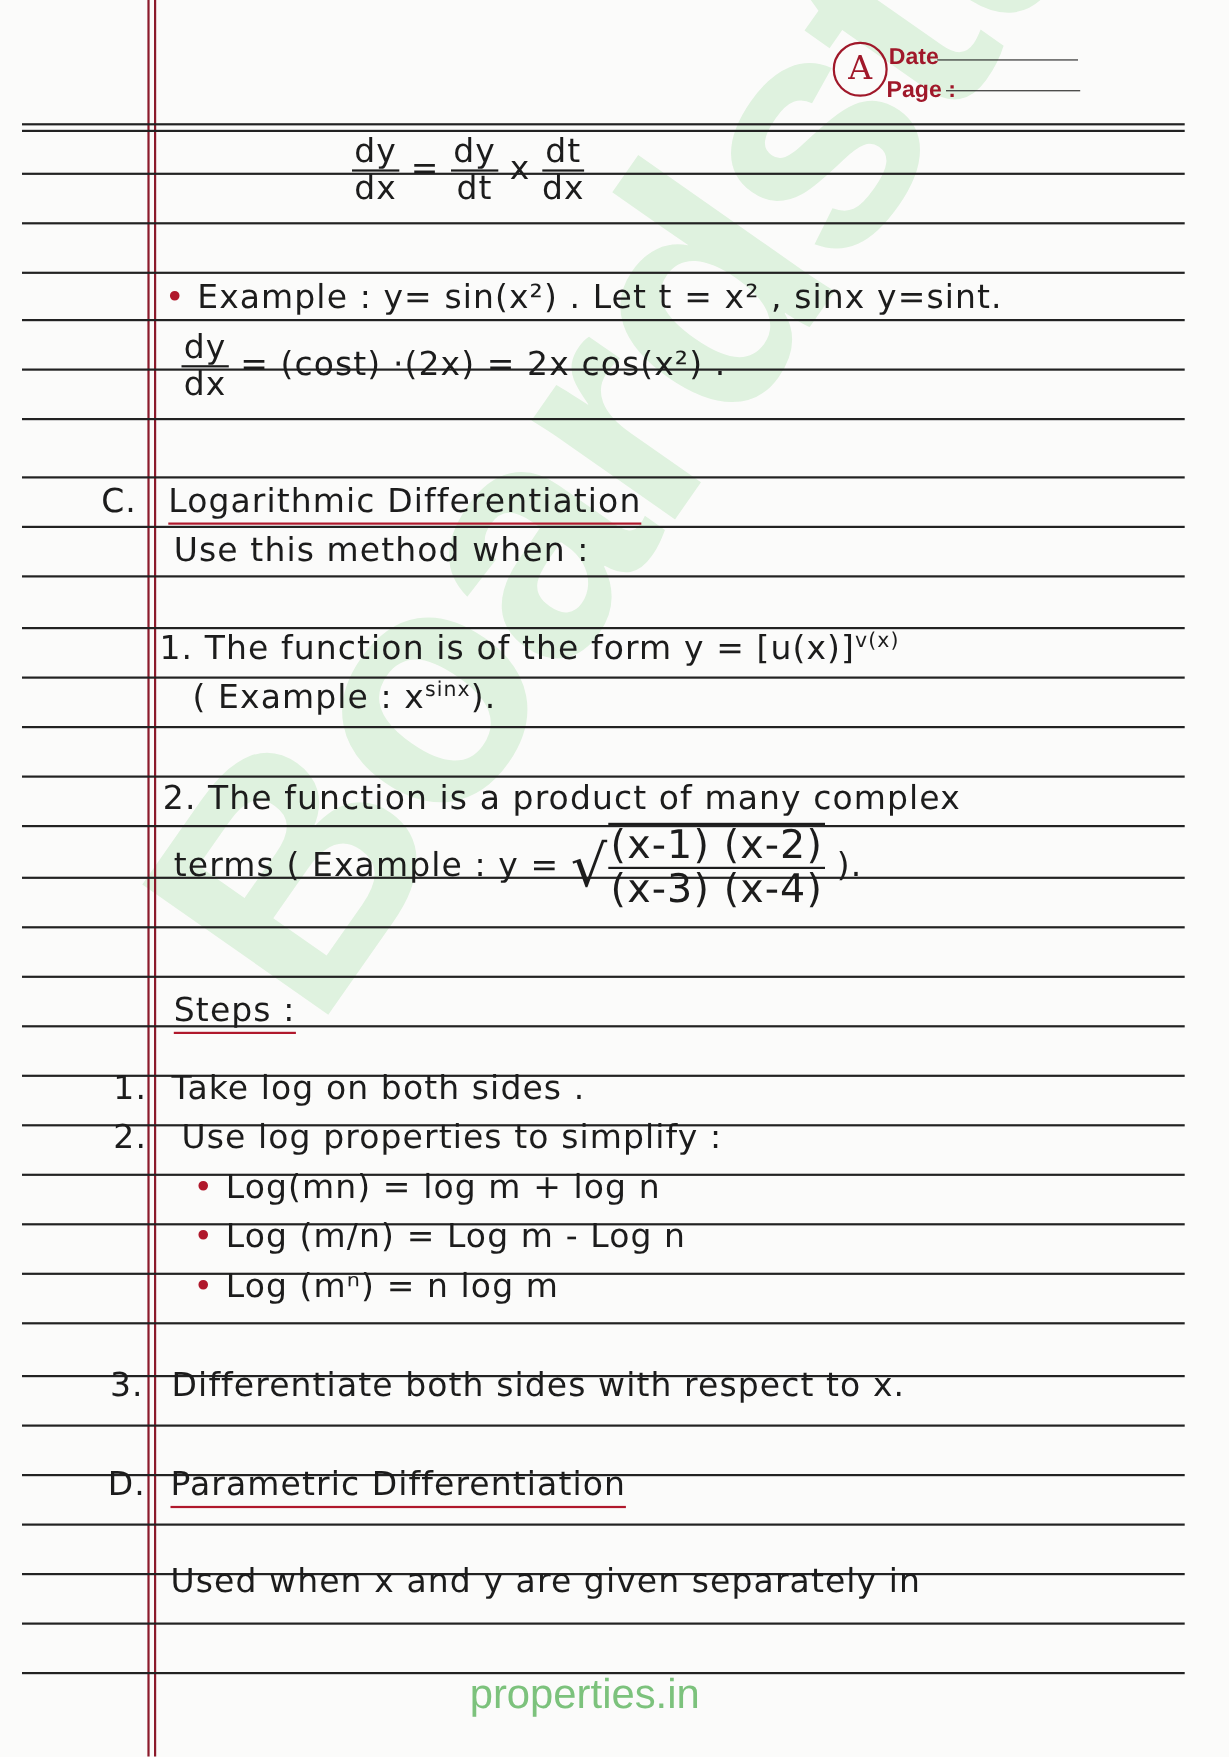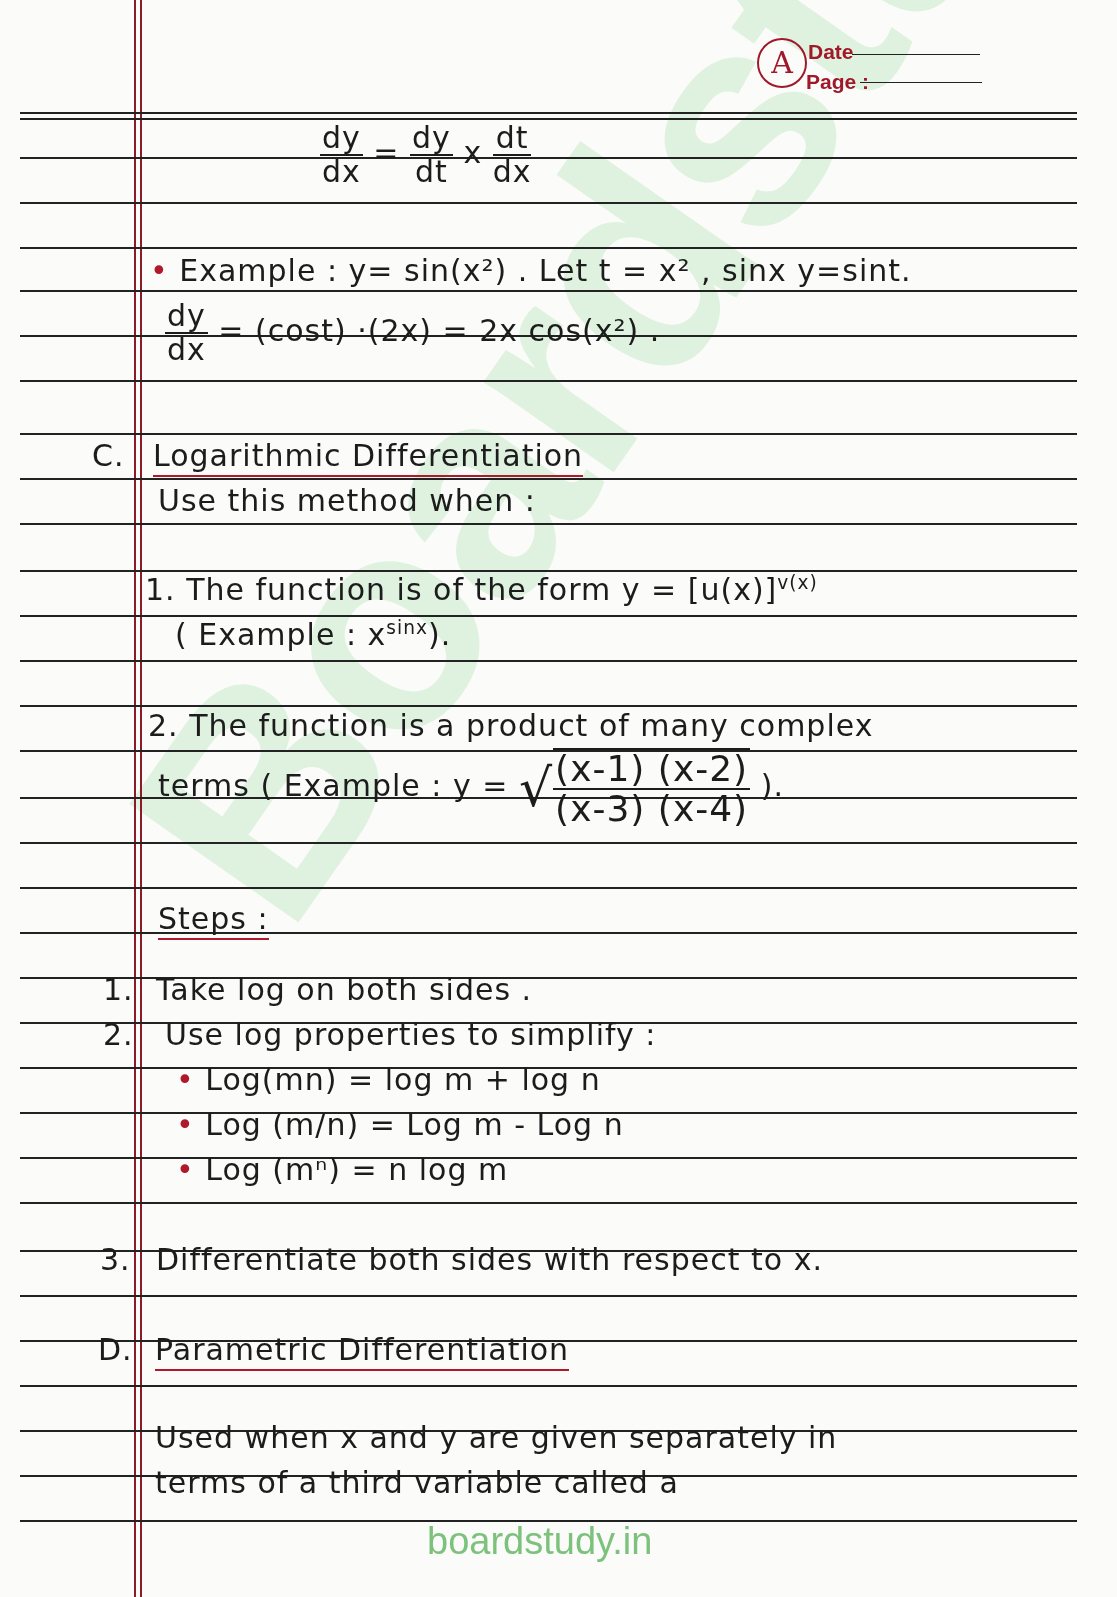--- a/index.html
+++ b/index.html
@@ -143,16 +143,15 @@
   </div>
 
   <div class="hw" style="left:100px; top:1242px;">3.</div>
   <div class="hw" style="left:156px; top:1242px;">Differentiate both sides with respect to x.</div>
 
   <div class="hw" style="left:98px; top:1332px;">D.</div>
   <div class="hw" style="left:155px; top:1332px;">
     <span class="ul">Parametric Differentiation</span>
   </div>
   <div class="hw" style="left:155px; top:1420px;">Used when x and y are given separately in</div>
-  <div class="hw" style="left:155px; top:1465px;">terms of a third variable called a</div>
 
-  <div class="footer-brand">boardstudy.in</div>
+  <div class="footer-brand">properties.in</div>
 </div>
 
 </body></html>

